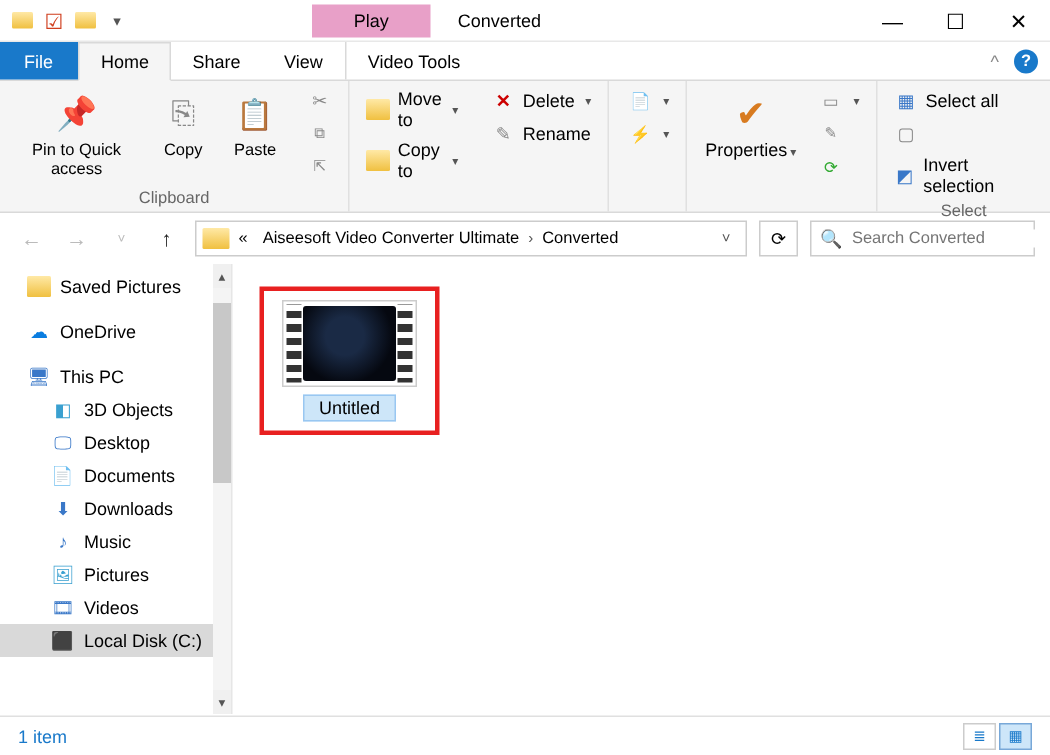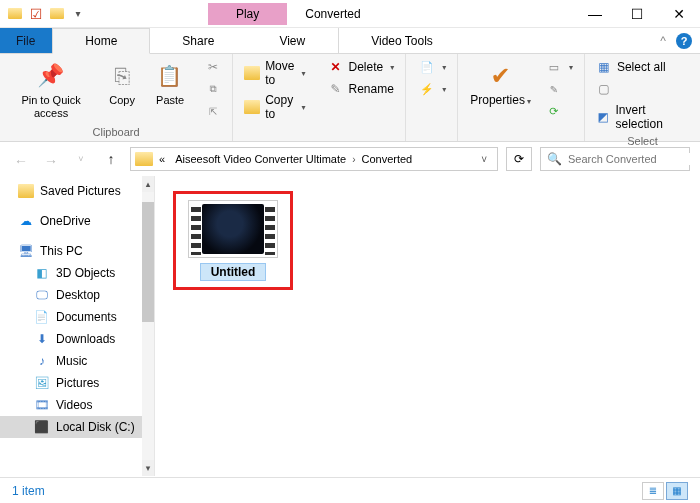--- a/index.html
+++ b/index.html
@@ -9,22 +9,22 @@
 .titlebar { height: 28px; display: flex; align-items: center; background: #fff; border-bottom: 1px solid #e8e8e8; }
 .qat { display: flex; gap: 3px; padding: 3px 6px; align-items: center; }
 .qat-icon { width: 18px; height: 18px; display: flex; align-items: center; justify-content: center; }
 .play-tab { background: #e8a0c8; padding: 4px 28px; font-size: 12px; color: #000; }
 .title-text { margin-left: 18px; font-size: 12px; }
 .win-controls { margin-left: auto; display: flex; }
 .win-btn { width: 42px; height: 28px; display: flex; align-items: center; justify-content: center; font-size: 14px; }
 
 
 .tabs { height: 26px; display: flex; align-items: stretch; background: #fff; border-bottom: 1px solid #d9d9d9; }
-.tab { padding: 5px 32px; font-size: 12px; border-right: 1px solid transparent; cursor: pointer; display: flex; align-items: center; }
-.tab.file { background: #1979ca; color: #0f172a; padding: 5px 16px; }
+.tab { padding: 5px 14px; font-size: 12px; border-right: 1px solid transparent; cursor: pointer; display: flex; align-items: center; }
+.tab.file { background: #1979ca; color: #ffffff; padding: 5px 16px; }
 .tab.active { background: #f5f5f5; border: 1px solid #d9d9d9; border-bottom: 1px solid #f5f5f5; margin-bottom: -1px; }
 .tab.video-tools { border-left: 1px solid #d9d9d9; }
 .tabs-right { margin-left: auto; display: flex; align-items: center; padding-right: 8px; gap: 10px; }
 .help { width: 16px; height: 16px; border-radius: 50%; background: #1979ca; color: #fff; display: flex; align-items: center; justify-content: center; font-size: 11px; font-weight: bold; }
 
 
 .ribbon { height: 88px; background: #f5f5f5; display: flex; border-bottom: 1px solid #d9d9d9; }
 .group { border-right: 1px solid #e0e0e0; padding: 3px 6px 0; display: flex; flex-direction: column; }
 .group-body { flex: 1; display: flex; align-items: flex-start; gap: 4px; }
 .group-label { text-align: center; font-size: 11px; color: #666; padding: 2px 0 3px; }
@@ -59,21 +59,21 @@
 .tree-item.sub { padding-left: 34px; }
 .tree-item.sel { background: #d9d9d9; }
 .ticon { width: 16px; height: 16px; display: flex; align-items: center; justify-content: center; }
 
 .content { flex: 1; padding: 15px 18px; position: relative; }
 .file-tile { width: 120px; display: flex; flex-direction: column; align-items: center; border: 3px solid #e82020; padding: 6px; gap: 5px; }
 .thumb-wrap { width: 90px; height: 58px; background: #fff; border: 1px solid #ccc; display: flex; align-items: center; justify-content: center; position: relative; }
 .film-l, .film-r { position: absolute; top: 2px; bottom: 2px; width: 10px; background: repeating-linear-gradient(#fff 0, #fff 4px, #333 4px, #333 9px); }
 .film-l { left: 2px; } .film-r { right: 2px; }
 .thumb-img { width: 62px; height: 50px; background: radial-gradient(circle at 45% 40%, #1a2a45 28%, #050810 70%); border-radius: 2px; }
-.file-name { font-size: 12px; border: 1px solid #99c7f1; background: #cde6f9; padding: 1px 10px; font-weight: bold; }
+.file-name { font-size: 12px; border: 1px solid #99c7f1; background: #cde6f9; padding: 1px 10px; }
 
 
 .status { position: absolute; left: 0; right: 0; bottom: 0; height: 26px; border-top: 1px solid #e0e0e0; display: flex; align-items: center; padding: 0 12px; font-size: 11px; color: #1979ca; }
 .status-right { margin-left: auto; display: flex; gap: 2px; }
 .view-btn { width: 22px; height: 18px; border: 1px solid #ccc; display: flex; align-items: center; justify-content: center; }
 .view-btn.active { background: #cde6f9; border-color: #78a8d8; }
 
 
 .folder-big { width: 30px; height: 24px; background: linear-gradient(#ffe9a6 0%, #f5c842 100%); border-radius: 2px; position: relative; }
 .folder-big::before { content:''; position:absolute; top:-4px; left:2px; width:12px; height:5px; background:#f5c842; border-radius:2px 2px 0 0; }

